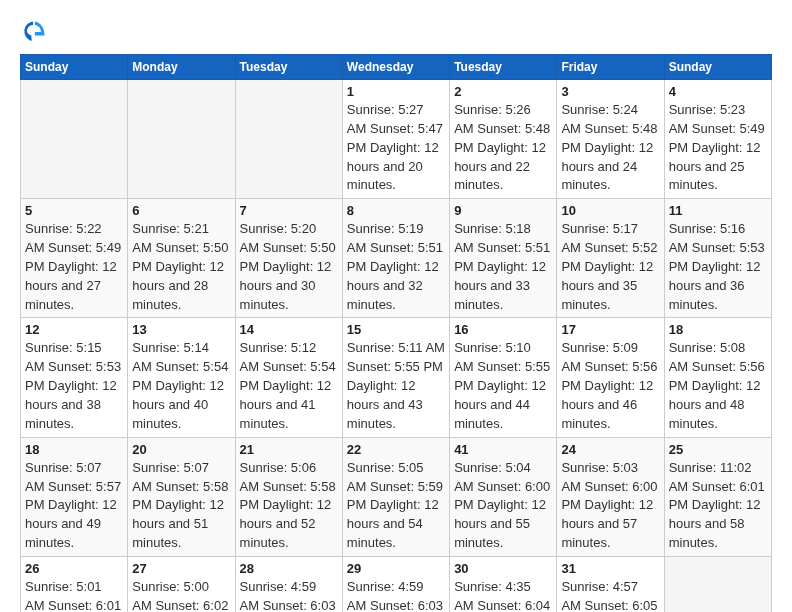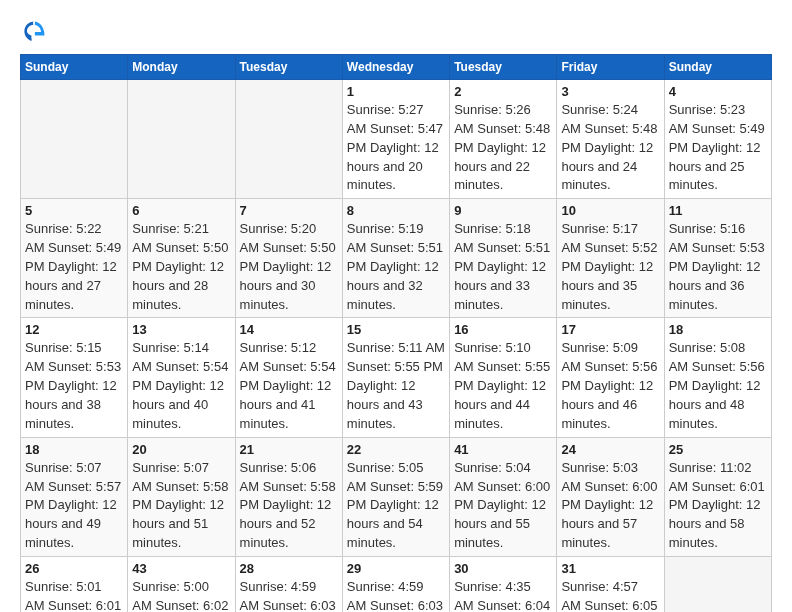--- a/index.html
+++ b/index.html
@@ -325,21 +325,21 @@
         </tr>
         <tr>
           <td>
             <span class="day-number">26</span>
             <div class="day-info">Sunrise: 5:01 AM
 Sunset: 6:01 PM
 Daylight: 13 hours
 and 0 minutes.</div>
           </td>
           <td>
-            <span class="day-number">43</span>
+            <span class="day-number">27</span>
             <div class="day-info">Sunrise: 5:00 AM
 Sunset: 6:02 PM
 Daylight: 13 hours
 and 1 minute.</div>
           </td>
           <td>
             <span class="day-number">28</span>
             <div class="day-info">Sunrise: 4:59 AM
 Sunset: 6:03 PM
 Daylight: 13 hours

